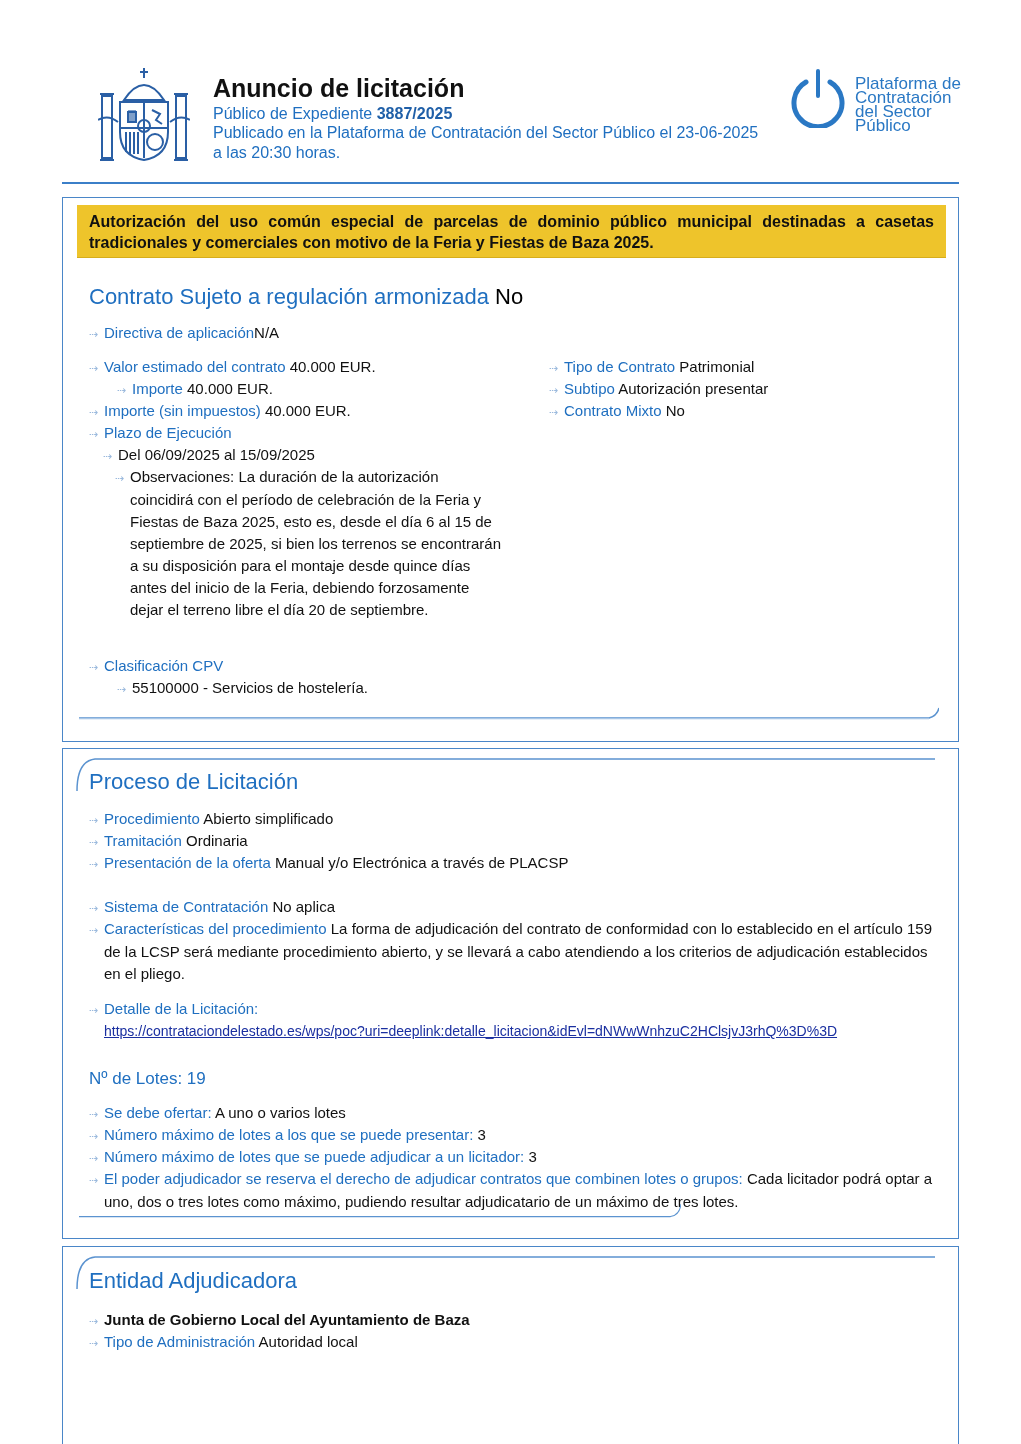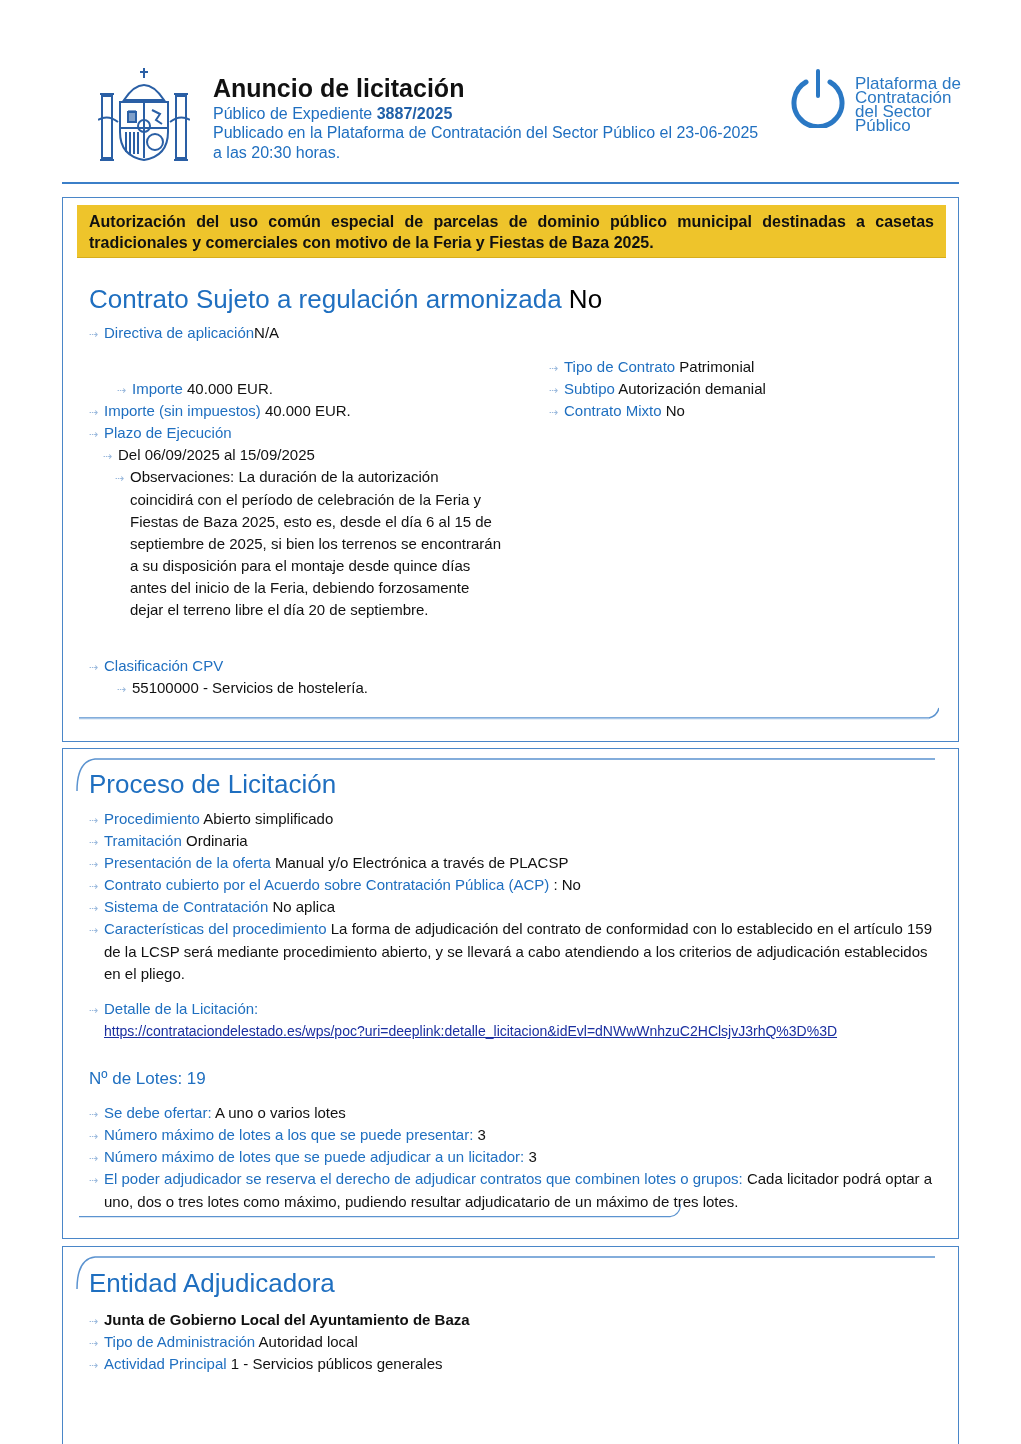--- a/index.html
+++ b/index.html
@@ -20,21 +20,21 @@
   .box3 { top: 1246px; height: 198px; border-bottom: none; }
 
   .swoosh-bottom { position: absolute; left: 16px; right: 16px; height: 14px; }
   .swoosh-top { position: absolute; left: 12px; right: 16px; top: 6px; height: 36px; }
 
   .banner { position: absolute; left: 14px; top: 7px; width: 869px; height: 52px;
             background: #eec42b; border-bottom: 1px solid #d6ad1c; }
   .banner p { margin: 0; padding: 6px 12px 0 12px; font-size: 16px; font-weight: bold; line-height: 21px;
               text-align: justify; color: #111; }
 
-  .sec-title { position: absolute; left: 26px; font-size: 26px; color: #1f6fc0; white-space: nowrap; }
+  .sec-title { position: absolute; left: 26px; font-size: 22px; color: #1f6fc0; white-space: nowrap; }
   .sec-title .val { color: #000; }
 
   .row { position: absolute; font-size: 15px; line-height: 22px; white-space: nowrap; }
   .row .lbl { color: #1f6fc0; }
   .row .val { color: #111; }
   .arrow { display: inline-block; width: 15px; color: #9ab9dd; font-size: 11px; letter-spacing: -1px; }
   .wrap { white-space: normal; }
   .link { color: #1a2fa0; text-decoration: underline; font-size: 14px; }
   .bold { font-weight: bold; text-align: center; }
 </style>
@@ -86,20 +86,23 @@
   </div>
 
   <div class="sec-title" style="top:86px;">
     <span>Contrato Sujeto a regulación armonizada</span> <span class="val">No</span>
   </div>
 
   <div class="row" style="left:26px; top:124px;">
     <span class="arrow">⇢</span><span class="lbl">Directiva de aplicación</span><span class="val">N/A</span>
   </div>
 
+  <div class="row" style="left:26px; top:158px;">
+    <span class="arrow">⇢</span><span class="lbl">Valor estimado del contrato</span> <span class="val">40.000 EUR.</span>
+  </div>
   <div class="row" style="left:26px; top:180px;margin-left:28px;">
     <span class="arrow">⇢</span><span class="lbl">Importe</span> <span class="val">40.000 EUR.</span>
   </div>
   <div class="row" style="left:26px; top:202px;">
     <span class="arrow">⇢</span><span class="lbl">Importe (sin impuestos)</span> <span class="val">40.000 EUR.</span>
   </div>
   <div class="row" style="left:26px; top:224px;">
     <span class="arrow">⇢</span><span class="lbl">Plazo de Ejecución</span>
   </div>
   <div class="row" style="left:40px; top:246px;">
@@ -112,21 +115,21 @@
     <span class="arrow">⇢</span><span class="lbl">Clasificación CPV</span>
   </div>
   <div class="row" style="left:54px; top:479px;">
     <span class="arrow">⇢</span><span class="val">55100000 - Servicios de hostelería.</span>
   </div>
 
   <div class="row" style="left:486px; top:158px;">
     <span class="arrow">⇢</span><span class="lbl">Tipo de Contrato</span> <span class="val">Patrimonial</span>
   </div>
   <div class="row" style="left:486px; top:180px;">
-    <span class="arrow">⇢</span><span class="lbl">Subtipo</span> <span class="val">Autorización demanial</span>
+    <span class="arrow">⇢</span><span class="lbl">Subtipo</span> <span class="val">Autorización presentar</span>
   </div>
   <div class="row" style="left:486px; top:202px;">
     <span class="arrow">⇢</span><span class="lbl">Contrato Mixto</span> <span class="val">No</span>
   </div>
 
   <svg class="swoosh-bottom" style="top:508px;" viewBox="0 0 860 14" preserveAspectRatio="none">
     <path d="M0 12 L850 12 Q858 10 860 2" fill="none" stroke="#5b93d0" stroke-width="1.5"></path>
     <path d="M0 13 L850 13" stroke="#cfe0f2" stroke-width="1"></path>
   </svg>
 </div>
@@ -139,23 +142,20 @@
 
   <div class="row" style="left:26px; top:59px;">
     <span class="arrow">⇢</span><span class="lbl">Procedimiento</span> <span class="val">Abierto simplificado</span>
   </div>
   <div class="row" style="left:26px; top:81px;">
     <span class="arrow">⇢</span><span class="lbl">Tramitación</span> <span class="val">Ordinaria</span>
   </div>
   <div class="row" style="left:26px; top:103px;">
     <span class="arrow">⇢</span><span class="lbl">Presentación de la oferta</span> <span class="val">Manual y/o Electrónica a través de PLACSP</span>
   </div>
-  <div class="row" style="left:26px; top:125px;">
-    <span class="arrow">⇢</span><span class="lbl">Contrato cubierto por el Acuerdo sobre Contratación Pública (ACP)</span> <span class="val">: No</span>
-  </div>
   <div class="row" style="left:26px; top:147px;">
     <span class="arrow">⇢</span><span class="lbl">Sistema de Contratación</span> <span class="val">No aplica</span>
   </div>
   <div class="row wrap" style="left:26px; top:169px; width:840px; padding-left:15px; text-indent:-15px;">
     <span class="arrow" style="text-indent:0;">⇢</span><span class="lbl">Características del procedimiento</span> <span class="val">La forma de adjudicación del contrato de conformidad con lo establecido en el artículo 159 de la LCSP será mediante procedimiento abierto, y se llevará a cabo atendiendo a los criterios de adjudicación establecidos en el pliego.</span>
   </div>
 
   <div class="row" style="left:26px; top:249px;">
     <span class="arrow">⇢</span><span class="lbl">Detalle de la Licitación:</span>
   </div>
@@ -188,16 +188,13 @@
     <path d="M2 36 Q2 6 20 4 L860 4" fill="none" stroke="#5b93d0" stroke-width="1.5"></path>
   </svg>
   <div class="sec-title" style="top:21px;">Entidad Adjudicadora</div>
 
   <div class="row" style="left:26px; top:62px;">
     <span class="arrow">⇢</span><span class="val bold">Junta de Gobierno Local del Ayuntamiento de Baza</span>
   </div>
   <div class="row" style="left:26px; top:84px;">
     <span class="arrow">⇢</span><span class="lbl">Tipo de Administración</span> <span class="val">Autoridad local</span>
   </div>
-  <div class="row" style="left:26px; top:106px;">
-    <span class="arrow">⇢</span><span class="lbl">Actividad Principal</span> <span class="val">1 - Servicios públicos generales</span>
-  </div>
 </div>
 
 </body></html>

